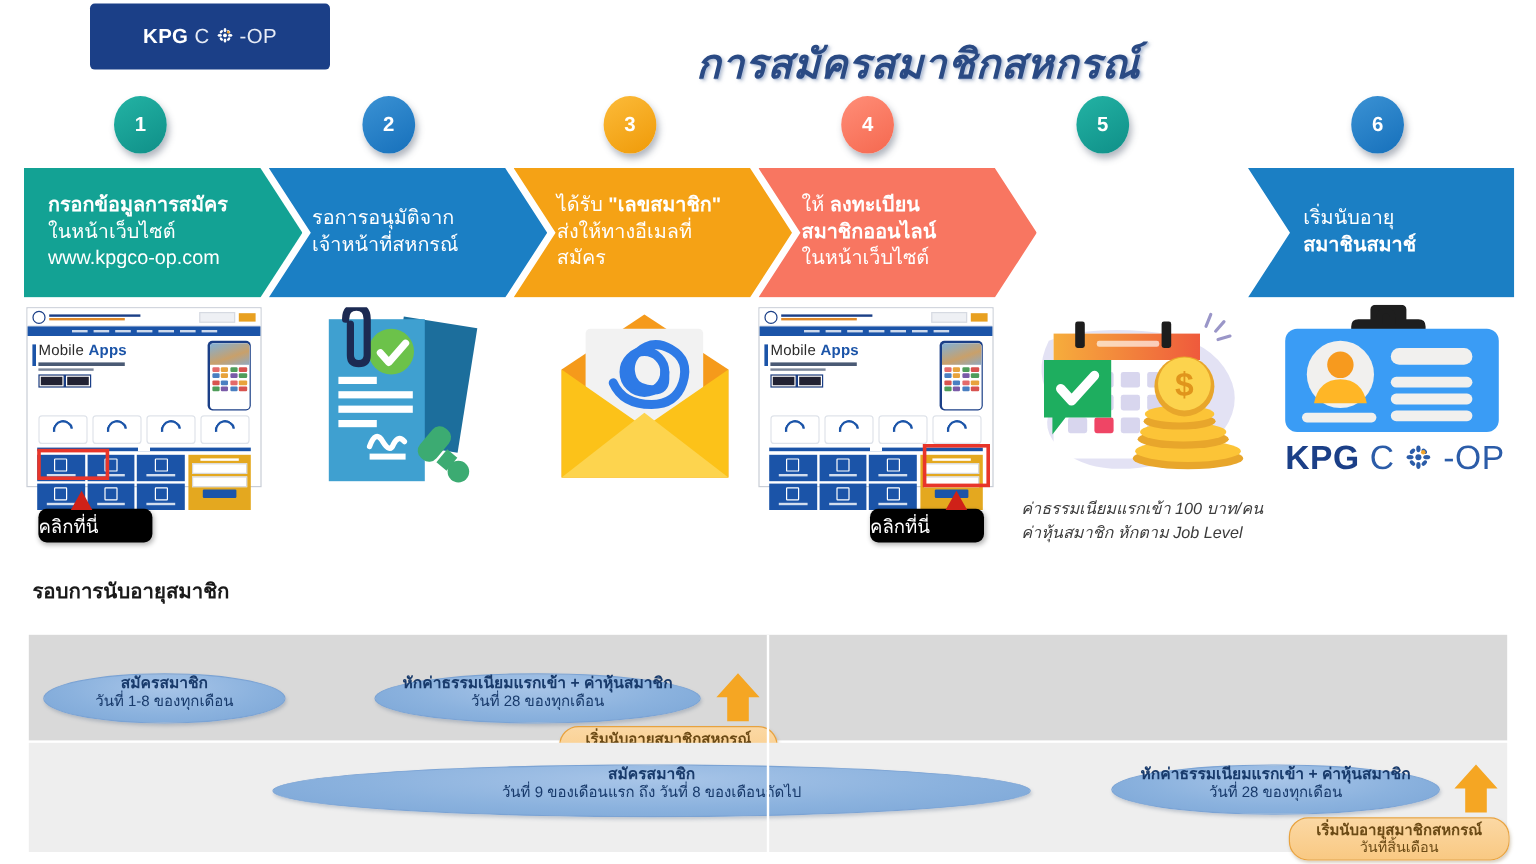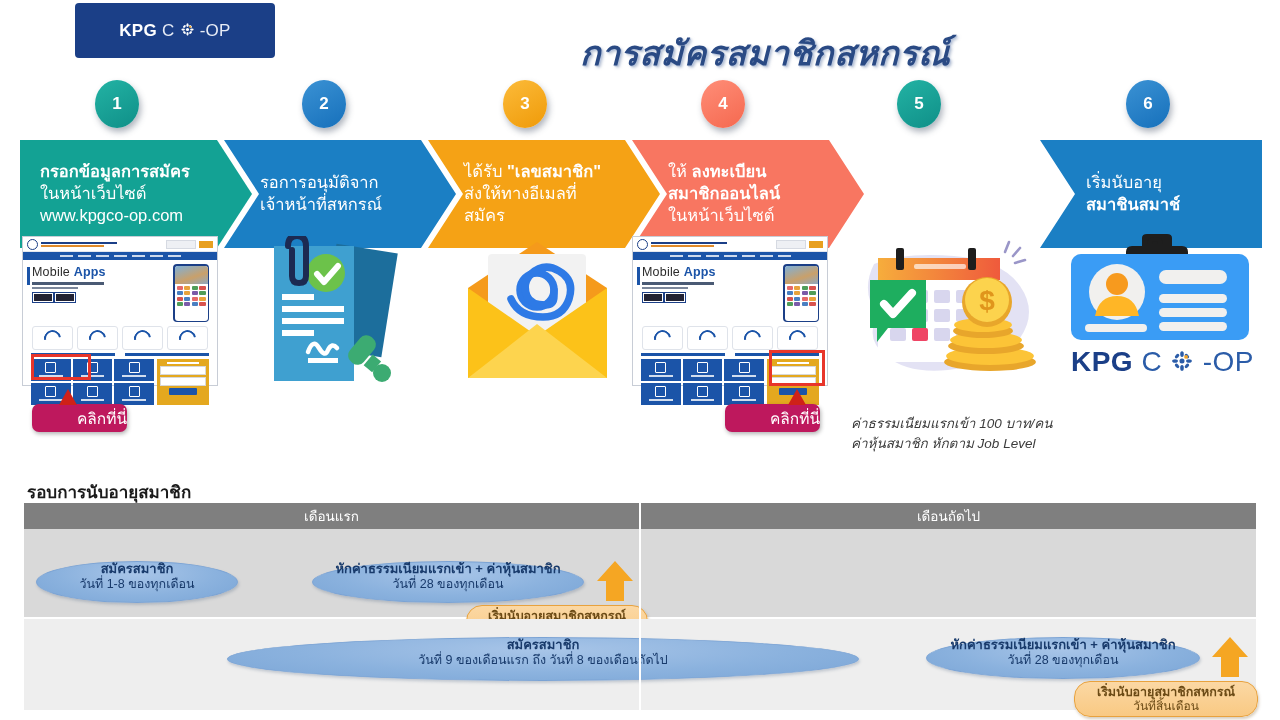--- a/index.html
+++ b/index.html
@@ -41,21 +41,21 @@
   
   .band{position:absolute;left:20px;top:140px;width:1242px;height:108px;}
   .chev{
     position:absolute;top:0;height:108px;display:flex;align-items:center;
     color:#ffffff;box-sizing:border-box;
   }
   .chev-txt{padding-left:20px;font-size:16.5px;line-height:1.32;}
   .chev-txt b{font-weight:bold;}
 
   
-  .illo-row{position:absolute;left:0;top:232px;width:1168px;height:215px;}
+  .illo-row{position:absolute;left:0;top:252px;width:1168px;height:215px;}
 
   
   .site{position:absolute;background:#ffffff;border:1px solid #c8cdd6;box-sizing:border-box;}
   .site-top{height:14px;background:#fff;border-bottom:1px solid #e4e7ee;display:flex;align-items:center;padding:0 4px;gap:3px;}
   .site-logo{width:9px;height:9px;border-radius:50%;border:1.4px solid #1b3f87;}
   .site-logolines{flex:1;display:flex;flex-direction:column;gap:1px;}
   .site-l1{height:2px;width:62%;background:#1b3f87;}
   .site-l2{height:2px;width:52%;background:#e08a2a;}
   .site-search{width:28px;height:7px;background:#eef0f4;border:1px solid #d6dae2;}
   .site-btn{width:14px;height:7px;background:#e8a020;}
@@ -83,22 +83,22 @@
   .tilegrid{flex:1;display:grid;grid-template-columns:repeat(3,1fr);grid-auto-rows:22px;gap:2px;}
   .tile{background:#1b54a8;display:flex;flex-direction:column;align-items:center;justify-content:center;gap:1.5px;}
   .tile .g{width:9px;height:9px;border:1.3px solid #ffffff;border-radius:1px;}
   .tile .cap{height:1.6px;width:60%;background:rgba(255,255,255,.8);}
   .loginbox{width:52px;background:#e4a81f;padding:3px;box-sizing:border-box;display:flex;flex-direction:column;gap:2px;}
   .lb-t{height:2px;width:70%;background:#fff;align-self:center;}
   .lb-i{height:7px;background:#fff;border:.5px solid #d8d8d8;}
   .lb-b{height:7px;width:60%;background:#1b54a8;align-self:center;border-radius:1px;}
   .hl{position:absolute;border:3px solid #e8352a;box-sizing:border-box;}
   .callout{
-    position:absolute;background:#be185d;border-radius:7px;color:#fff;
-    font-size:15.5px;display:flex;align-items:center;justify-content:flex-end;
+    position:absolute;background:#000000;border-radius:7px;color:#fff;
+    font-size:15.5px;display:flex;align-items:center;justify-content:flex-start;
     box-shadow:1px 2px 4px rgba(0,0,0,.3);
   }
   .callout .tail{position:absolute;width:0;height:0;border-left:9px solid transparent;border-right:9px solid transparent;border-bottom:16px solid #cf2118;}
 
   .note{
     position:absolute;left:851px;top:414px;width:300px;
     font-size:13.5px;color:#3c3c3c;line-height:1.5;font-style:italic;
   }
 
   
@@ -581,25 +581,20 @@
   </div>
 
   <div class="note">
     <div>ค่าธรรมเนียมแรกเข้า 100 บาท/คน</div>
     <div>ค่าหุ้นสมาชิก หักตาม Job Level</div>
   </div>
 
   <div class="tbl-title">รอบการนับอายุสมาชิก</div>
 
   <div class="tbl">
-    <div class="tbl-head">
-      <div class="th" style="width:615px;">เดือนแรก</div>
-      <div class="th sp"></div>
-      <div class="th" style="width:615px;">เดือนถัดไป</div>
-    </div>
 
     <div class="row1">
       <div class="bub" style="left:12px;top:32px;width:200px;height:40px;">
         <b>สมัครสมาชิก</b>
         <span>วันที่ 1-8 ของทุกเดือน</span>
       </div>
       <div class="bub" style="left:288px;top:32px;width:270px;height:40px;">
         <b>หักค่าธรรมเนียมแรกเข้า + ค่าหุ้นสมาชิก</b>
         <span>วันที่ 28 ของทุกเดือน</span>
       </div>

